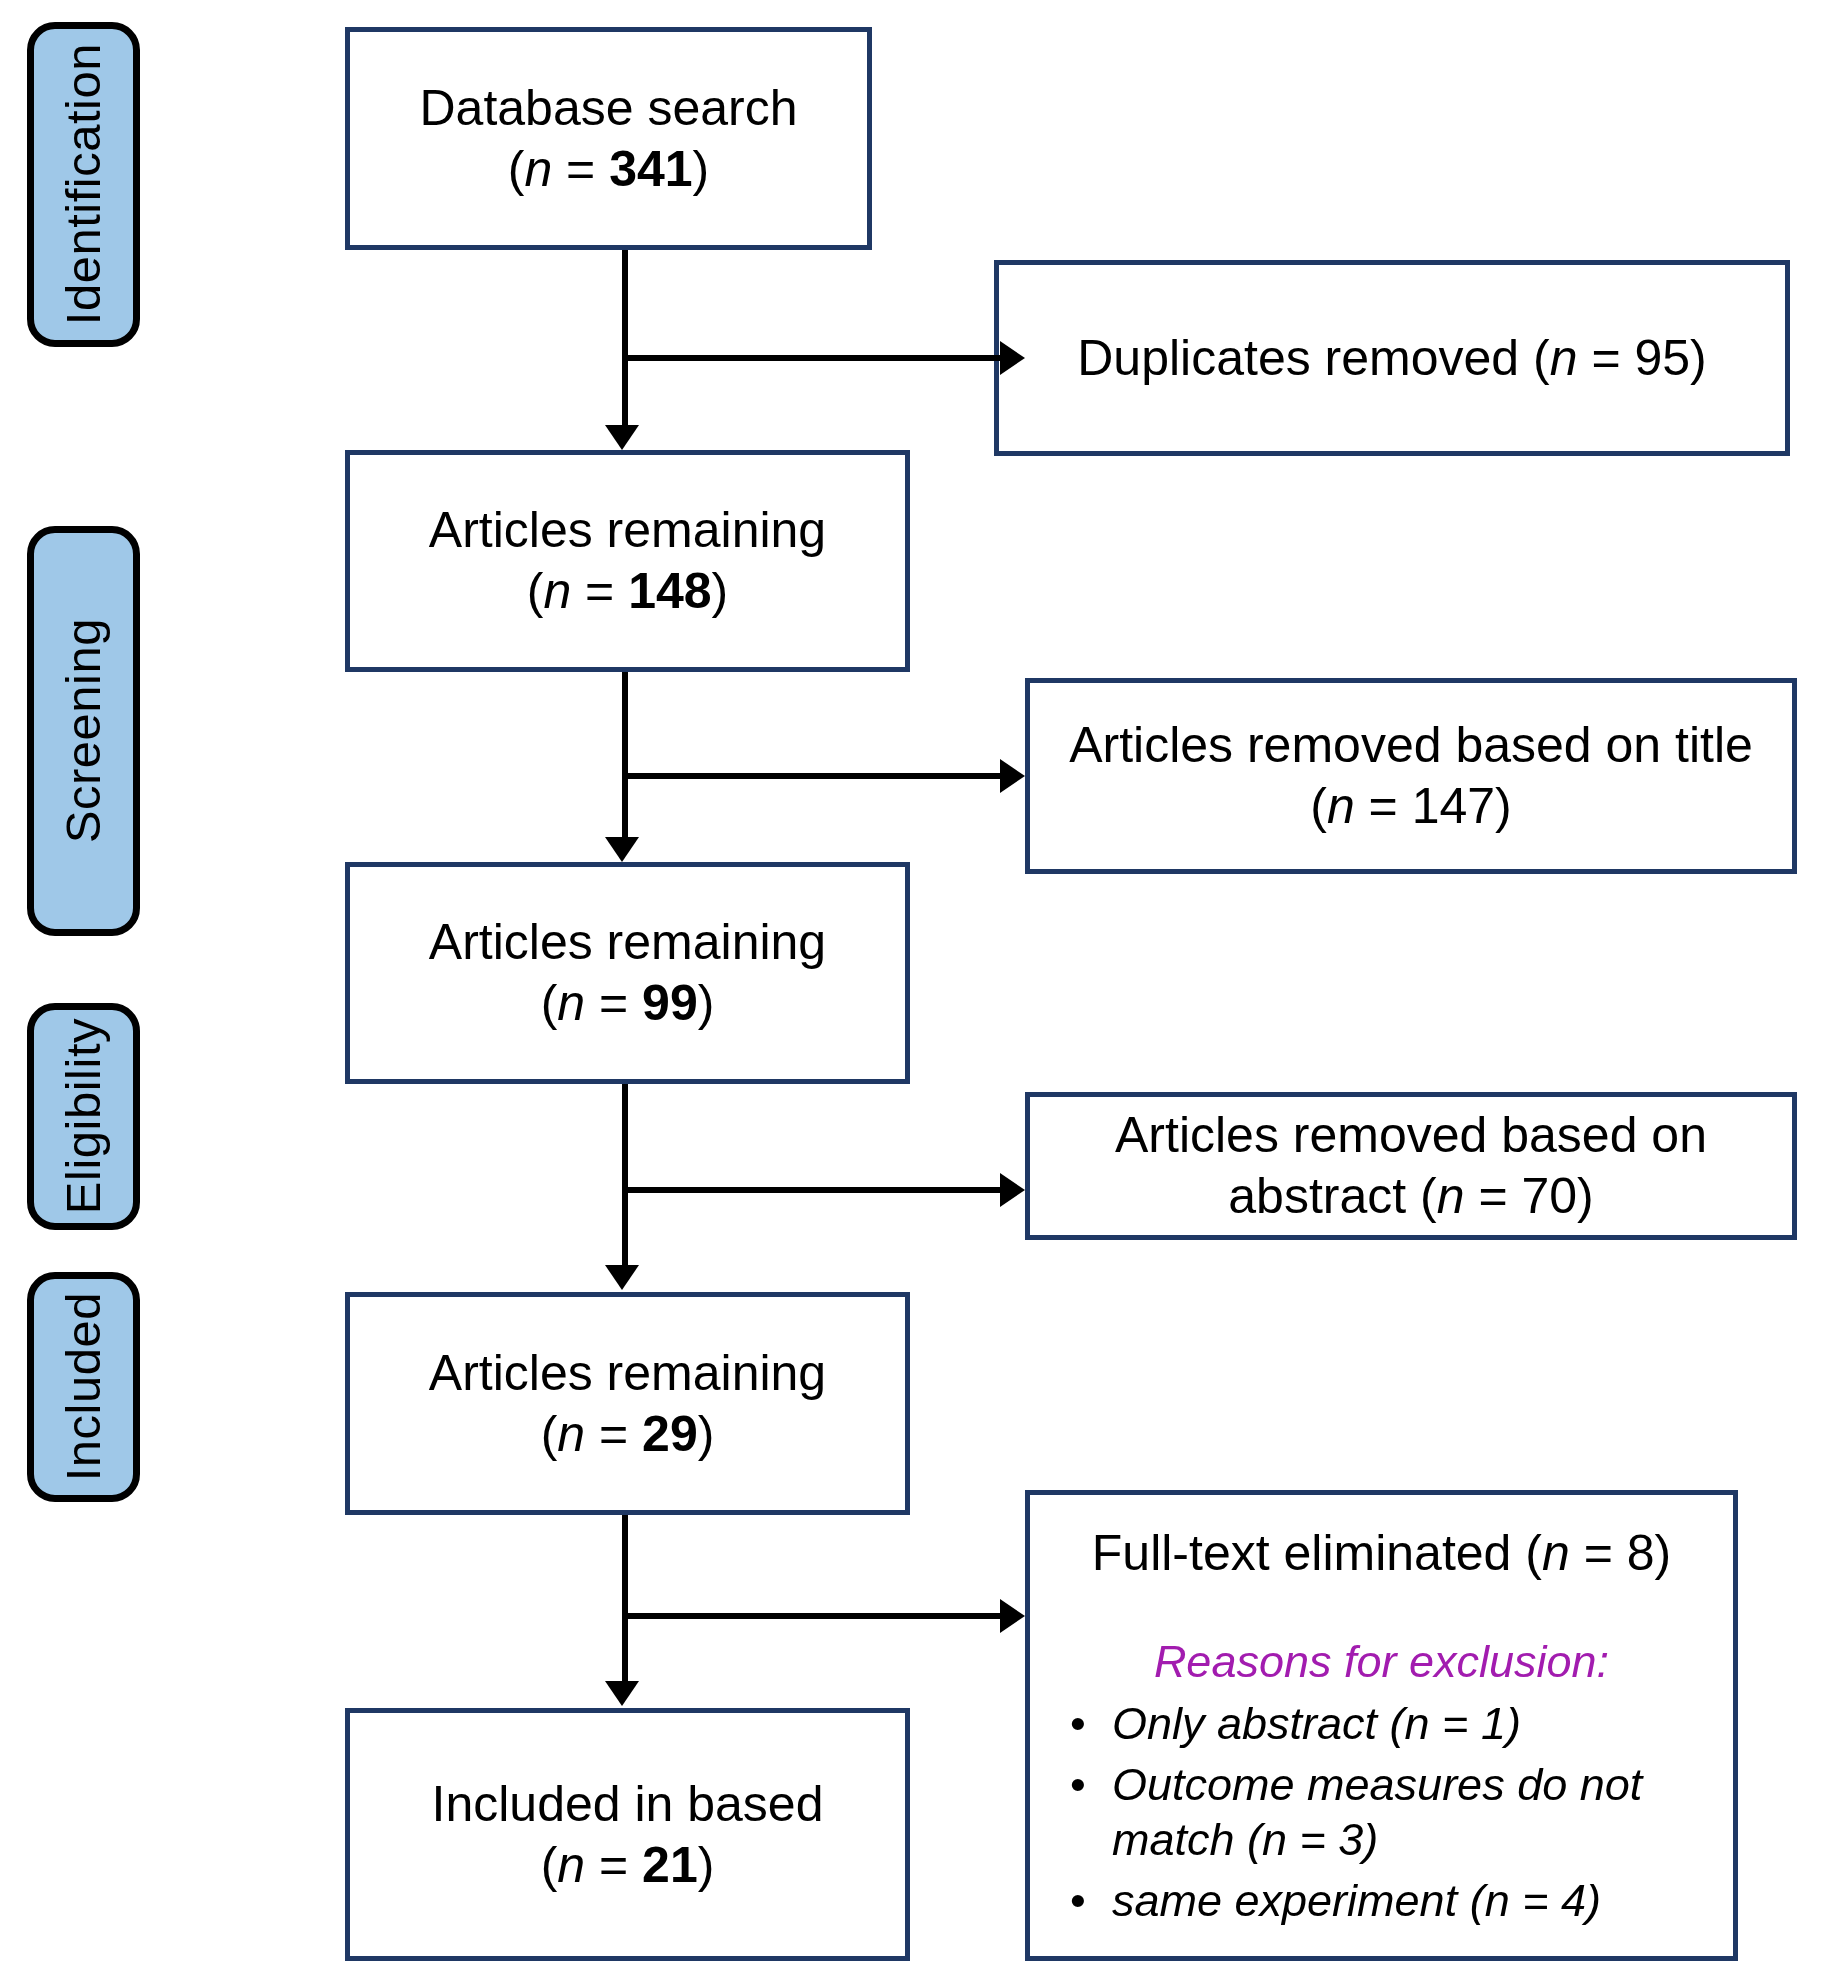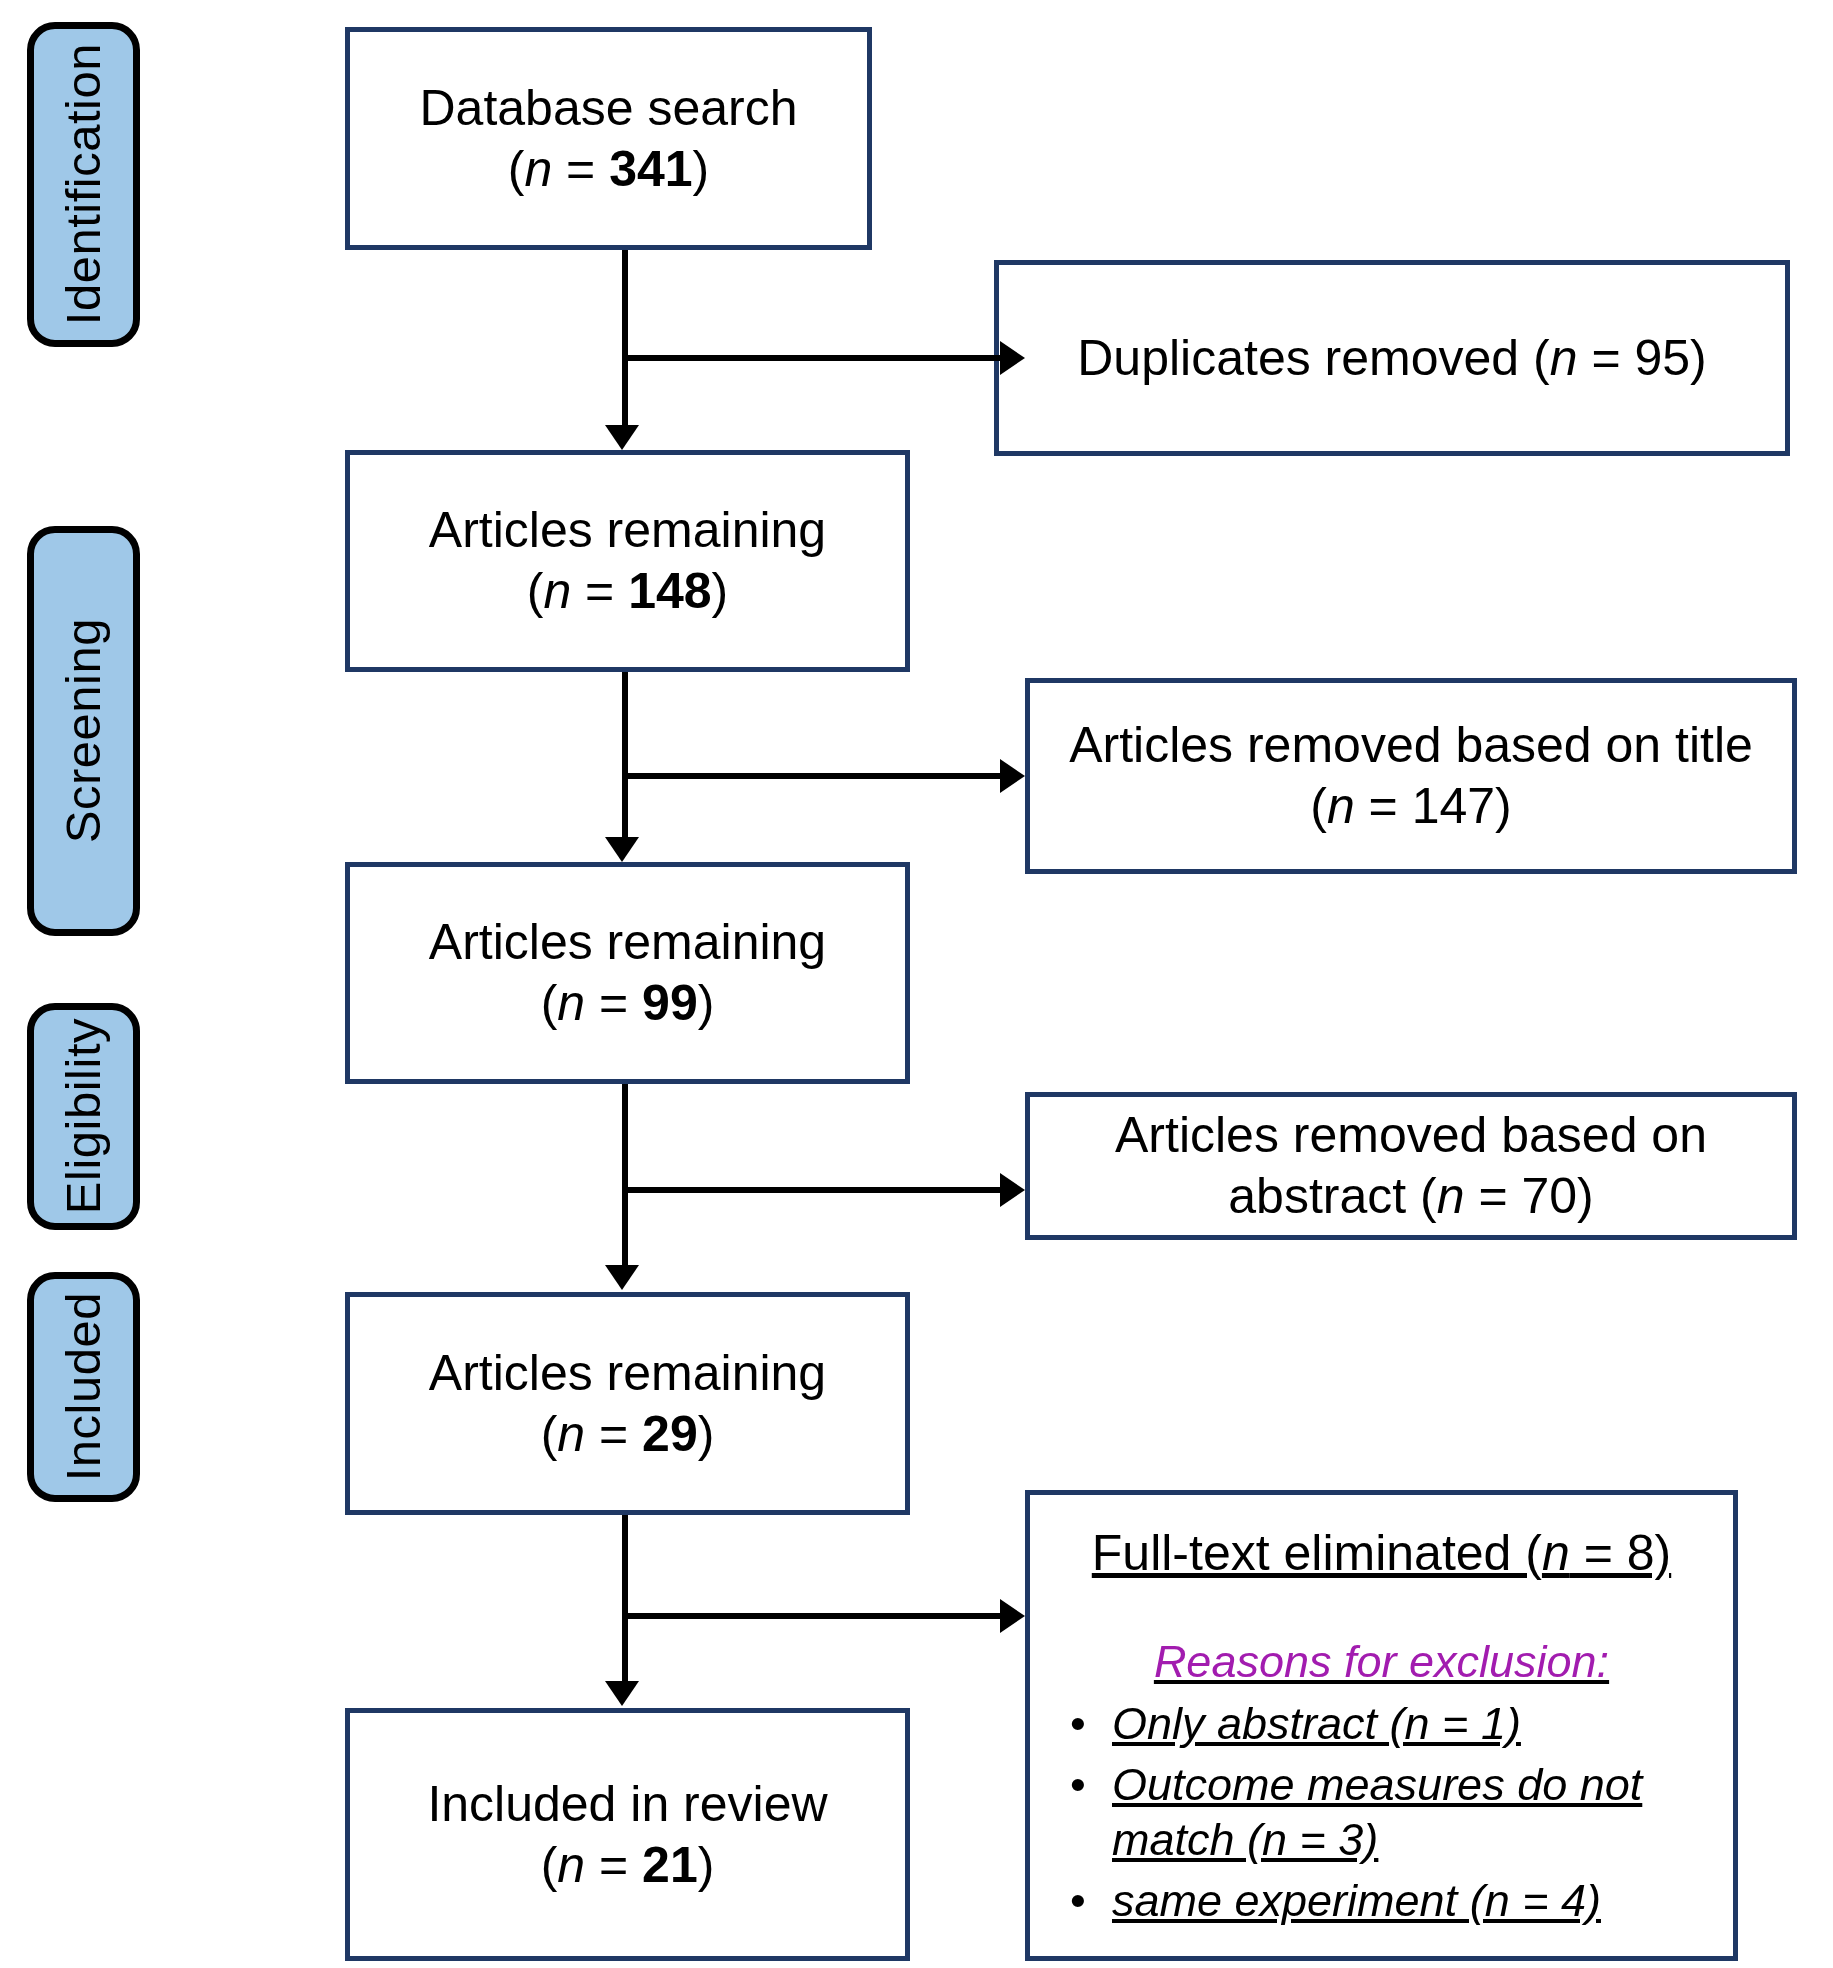--- a/index.html
+++ b/index.html
@@ -173,21 +173,21 @@
 
   <div class="flow-box" style="left:345px; top:1292px; width:565px; height:223px;">
     <div class="box-text">
       <span>Articles remaining</span><br>
       <span>(</span><span class="ital">n</span><span> = </span><span class="num-strong">29</span><span>)</span>
     </div>
   </div>
 
   <div class="flow-box" style="left:345px; top:1708px; width:565px; height:253px;">
     <div class="box-text">
-      <span>Included in review</span><br>
+      <span>Included in based</span><br>
       <span>(</span><span class="ital">n</span><span> = </span><span class="num-strong">21</span><span>)</span>
     </div>
   </div>
 
   <div class="flow-box" style="left:994px; top:260px; width:796px; height:196px;">
     <div class="box-text">
       <span>Duplicates removed (</span><span class="ital">n</span><span> = 95)</span>
     </div>
   </div>
 
@@ -196,21 +196,21 @@
       <span>Articles removed based on title (</span><span class="ital">n</span><span> = 147)</span>
     </div>
   </div>
 
   <div class="flow-box" style="left:1025px; top:1092px; width:772px; height:148px;">
     <div class="box-text">
       <span>Articles removed based on abstract (</span><span class="ital">n</span><span> = 70)</span>
     </div>
   </div>
 
-  <div class="flow-box exclusion" style="left:1025px; top:1490px; width:713px; height:471px;text-decoration:underline;">
+  <div class="flow-box exclusion" style="left:1025px; top:1490px; width:713px; height:471px;">
     <div class="excl-title">
       <span>Full-text eliminated (</span><span class="ital">n</span><span> = 8)</span>
     </div>
     <div class="excl-reasons-heading">Reasons for exclusion:</div>
     <ul class="excl-list">
       <li>
         <span class="bullet-dot">•</span>
         <span>Only abstract (n = 1)</span>
       </li>
       <li>

